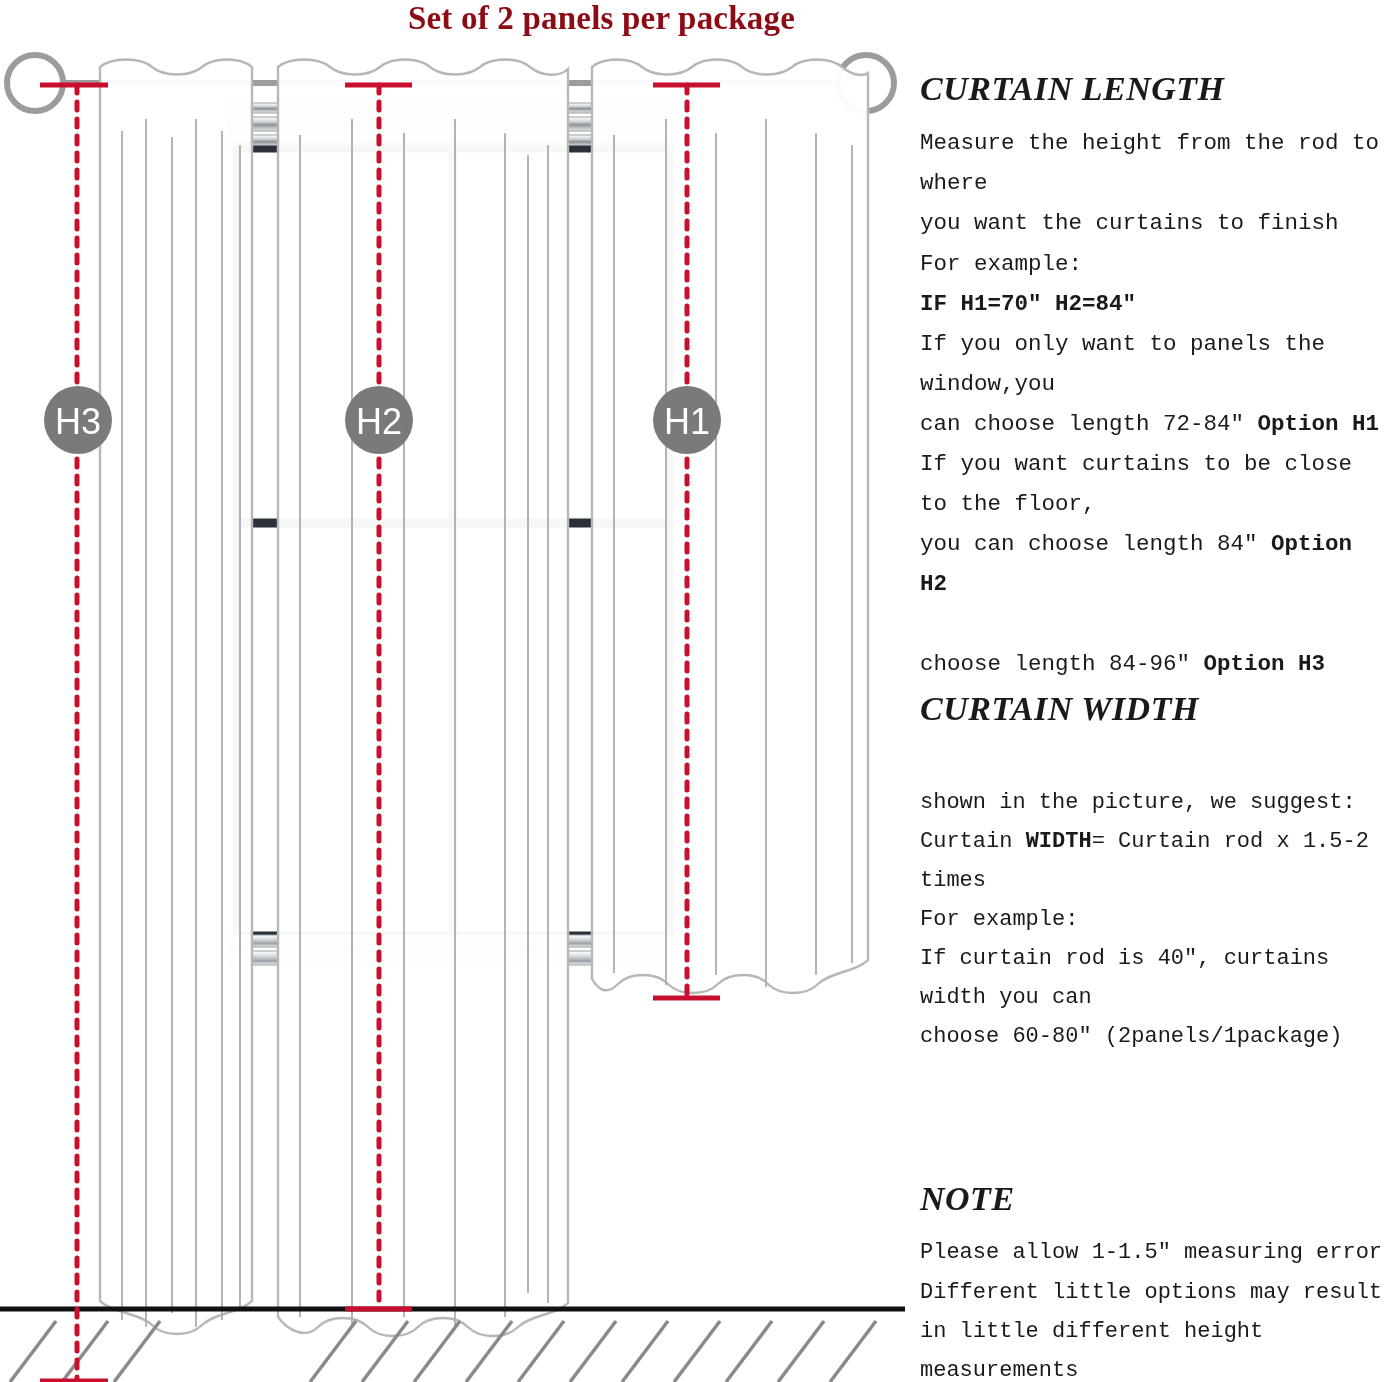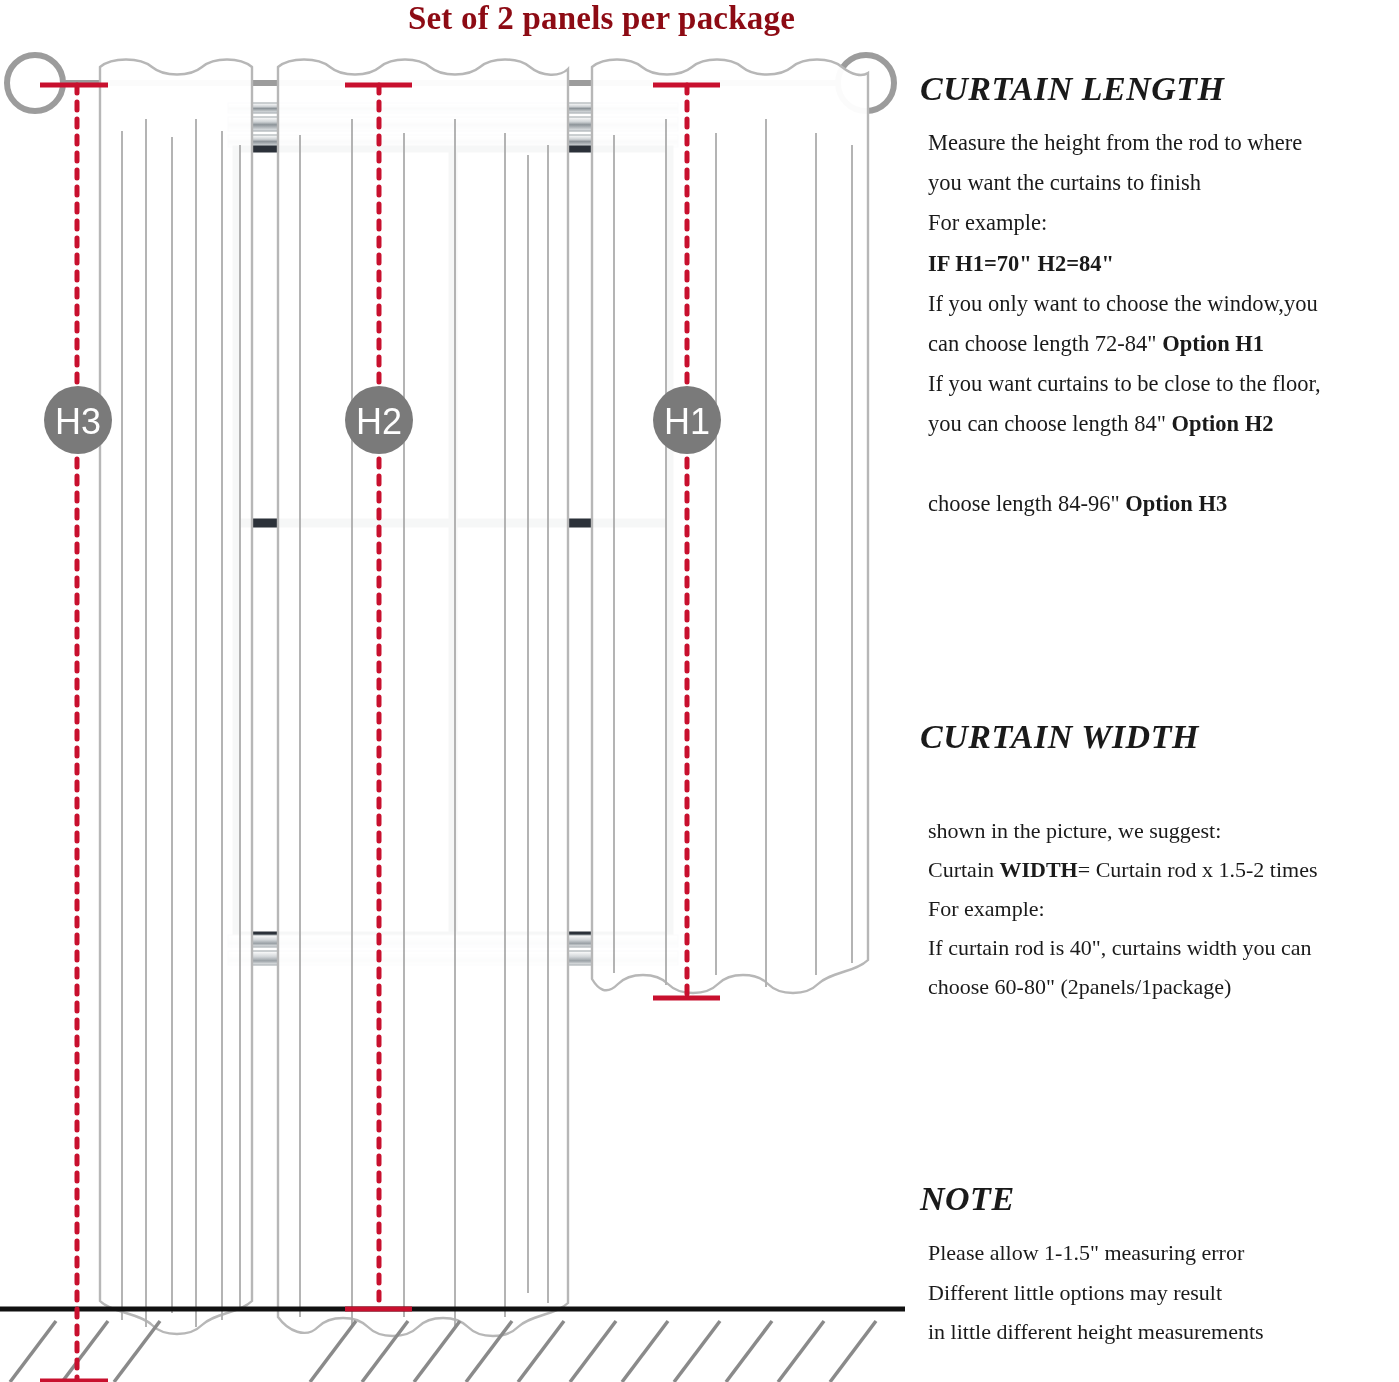--- a/index.html
+++ b/index.html
@@ -57,29 +57,29 @@
     font-family: "Liberation Serif", serif;
     font-weight: bold;
     font-size: 34px;
     color: #1a1a1a;
     letter-spacing: 0.5px;
     margin: 0 0 16px 0;
     line-height: 1.1;
     font-style: italic;
   }
   .para {
-    font-family: Liberation Serif, serif;
+    font-family: Liberation Mono, monospace;
     font-size: 22.5px;
     color: #1a1a1a;
     line-height: 1.78;
-    margin: 8px;
+    margin: 0;
   }
   .para b { font-weight: bold; }
   #sec-length { position: absolute; left: 0; top: 0; width: 470px; }
-  #sec-width  { position: absolute; left: 0; top: 648px; width: 478px; }
+  #sec-width  { position: absolute; left: 0; top: 620px; width: 478px; }
   #sec-note   { position: absolute; left: 0; top: 1110px; width: 470px; }
   #sec-width .para { font-size: 22px; }
   #sec-note .para { font-size: 22px; }
 </style>
 </head>
 <body>
 
 <div id="page">
 
   <div class="title">Set of 2 panels per package</div>
@@ -248,21 +248,21 @@
 
   <div id="textcol">
 
     <div id="sec-length">
       <div class="heading">CURTAIN LENGTH</div>
       <p class="para">
         <span>Measure the height from the rod to where</span><br>
         <span>you want the curtains to finish</span><br>
         <span>For example:</span><br>
         <b>IF H1=70"  H2=84"</b><br>
-        <span>If you only want to choose the window,you</span><br>
+        <span>If you only want to panels the window,you</span><br>
         <span>can choose length 72-84" </span><b>Option H1</b><br>
         <span>If you want curtains to be close to the floor,</span><br>
         <span>you can choose length 84" </span><b>Option H2</b><br>
         <br>
         <span>choose length 84-96" </span><b>Option H3</b>
       </p>
     </div>
 
     <div id="sec-width">
       <div class="heading">CURTAIN WIDTH</div>

